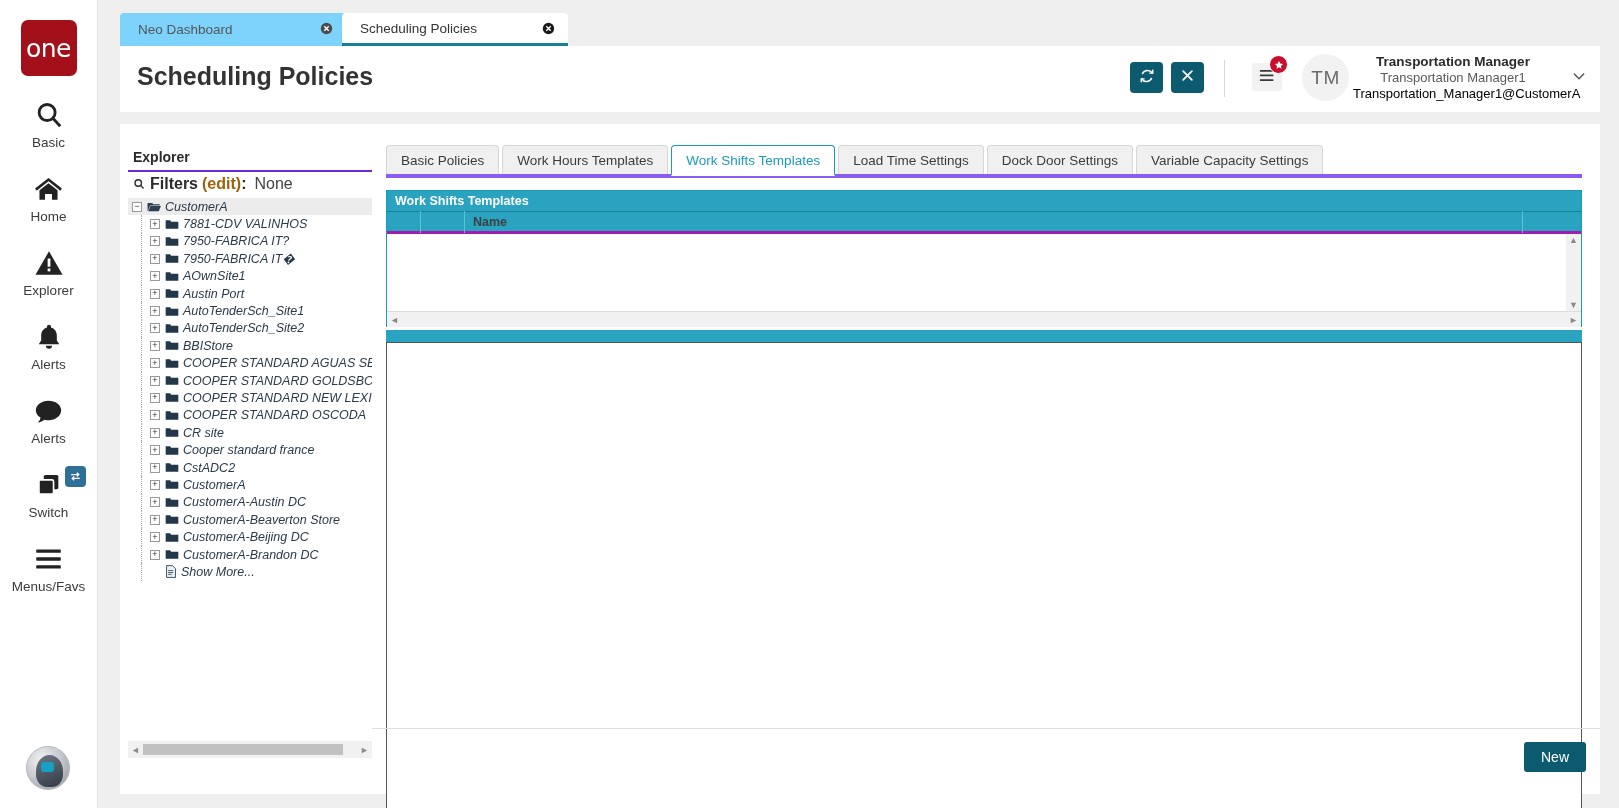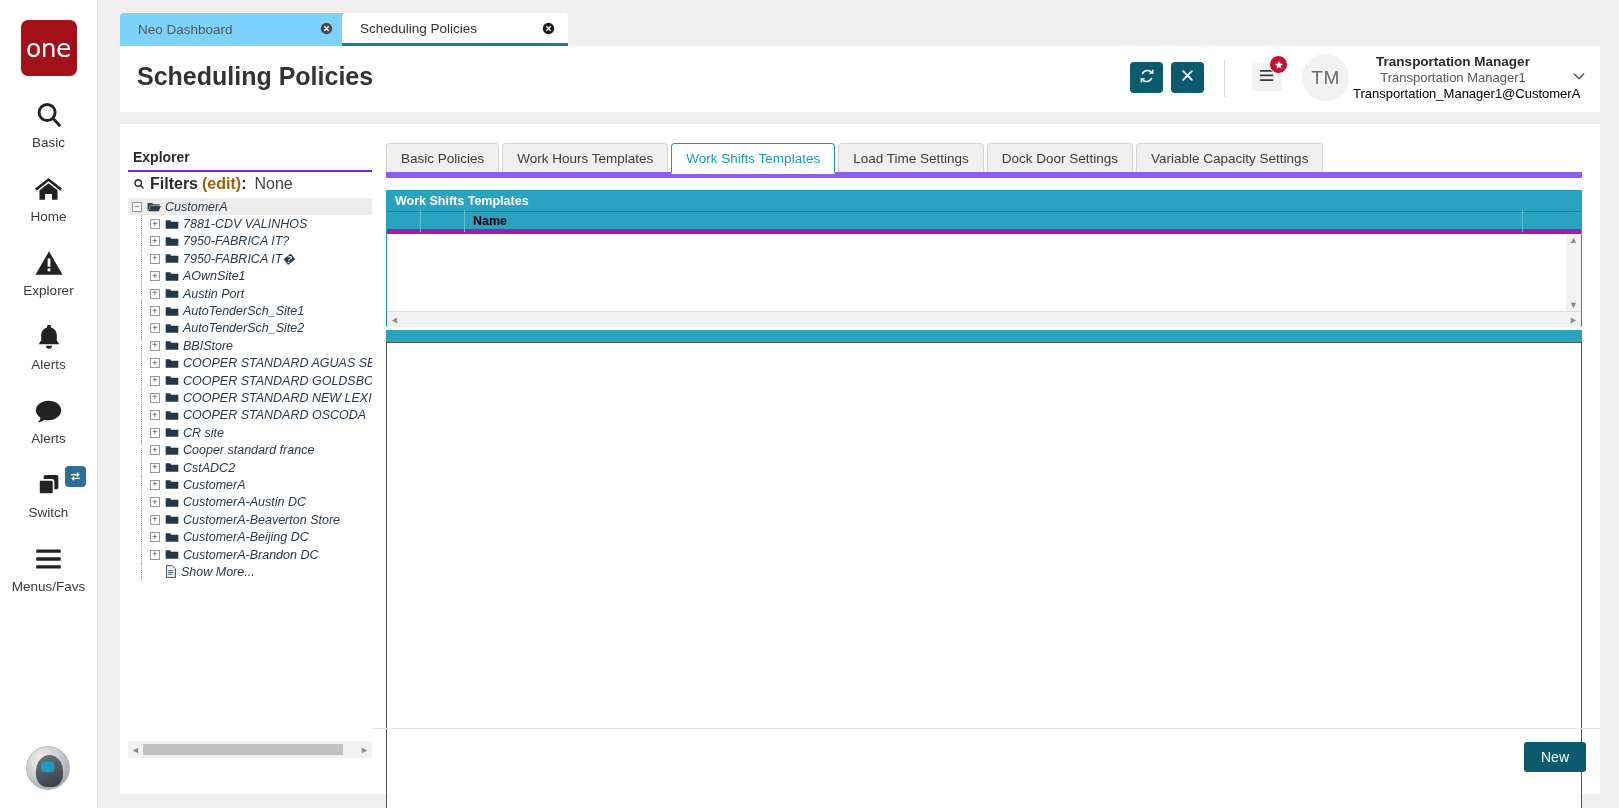--- a/index.html
+++ b/index.html
@@ -211,21 +211,21 @@
   #tree-hscroll .hs-thumb { height: 11px; background: #c1c1c1; width: 200px; cursor: pointer;}
 
   
   #content {
     position: absolute; left: 252px; top: 16px;
     width: 1228px; height: 650px;
   }
   #subtabs {
     position: absolute; left: 14px; top: 8px;
     width: 1196px; height: 30px;
-    border-bottom: 6px solid #8b5cf6;
+    border-bottom: 4px solid #8b5cf6;
     display: flex; align-items: flex-end;
   }
   .subtab {
     height: 29px; padding: 0 14px;
     background: #f0f0f0; border: 1px solid #d6d6d6; border-bottom: none;
     border-radius: 4px 4px 0 0; margin-right: 3px;
     display: flex; align-items: center;
     font-size: 13.5px; color: #3b3b3b; cursor: pointer; white-space: nowrap;
   }
   .subtab.active {
@@ -241,23 +241,23 @@
     border: 1px solid #1a9bb8;
     background: #fff;
   }
   #grid-caption {
     height: 21px; background: #29a3c0; color: #fff;
     font-size: 12.5px; font-weight: bold;
     display: flex; align-items: center; padding-left: 8px;
     border-bottom: 1px solid #1a7f96;
   }
   #grid-header {
-    height: 22px; background: #29a3c0; color: #000000;
+    height: 22px; background: #29a3c0; color: #404040;
     display: flex; align-items: center;
-    border-bottom: 5px solid #a21caf;
+    border-bottom: 3px solid #a21caf;
   }
   .gh-cell {
     height: 22px; display:flex; align-items:center; padding-left: 8px;
     font-size: 12.5px; font-weight: bold;
     border-right: 1px solid #5cc0d6;
   }
   #grid-body {
     position: relative;
     height: 77px; background: #fff;
   }

